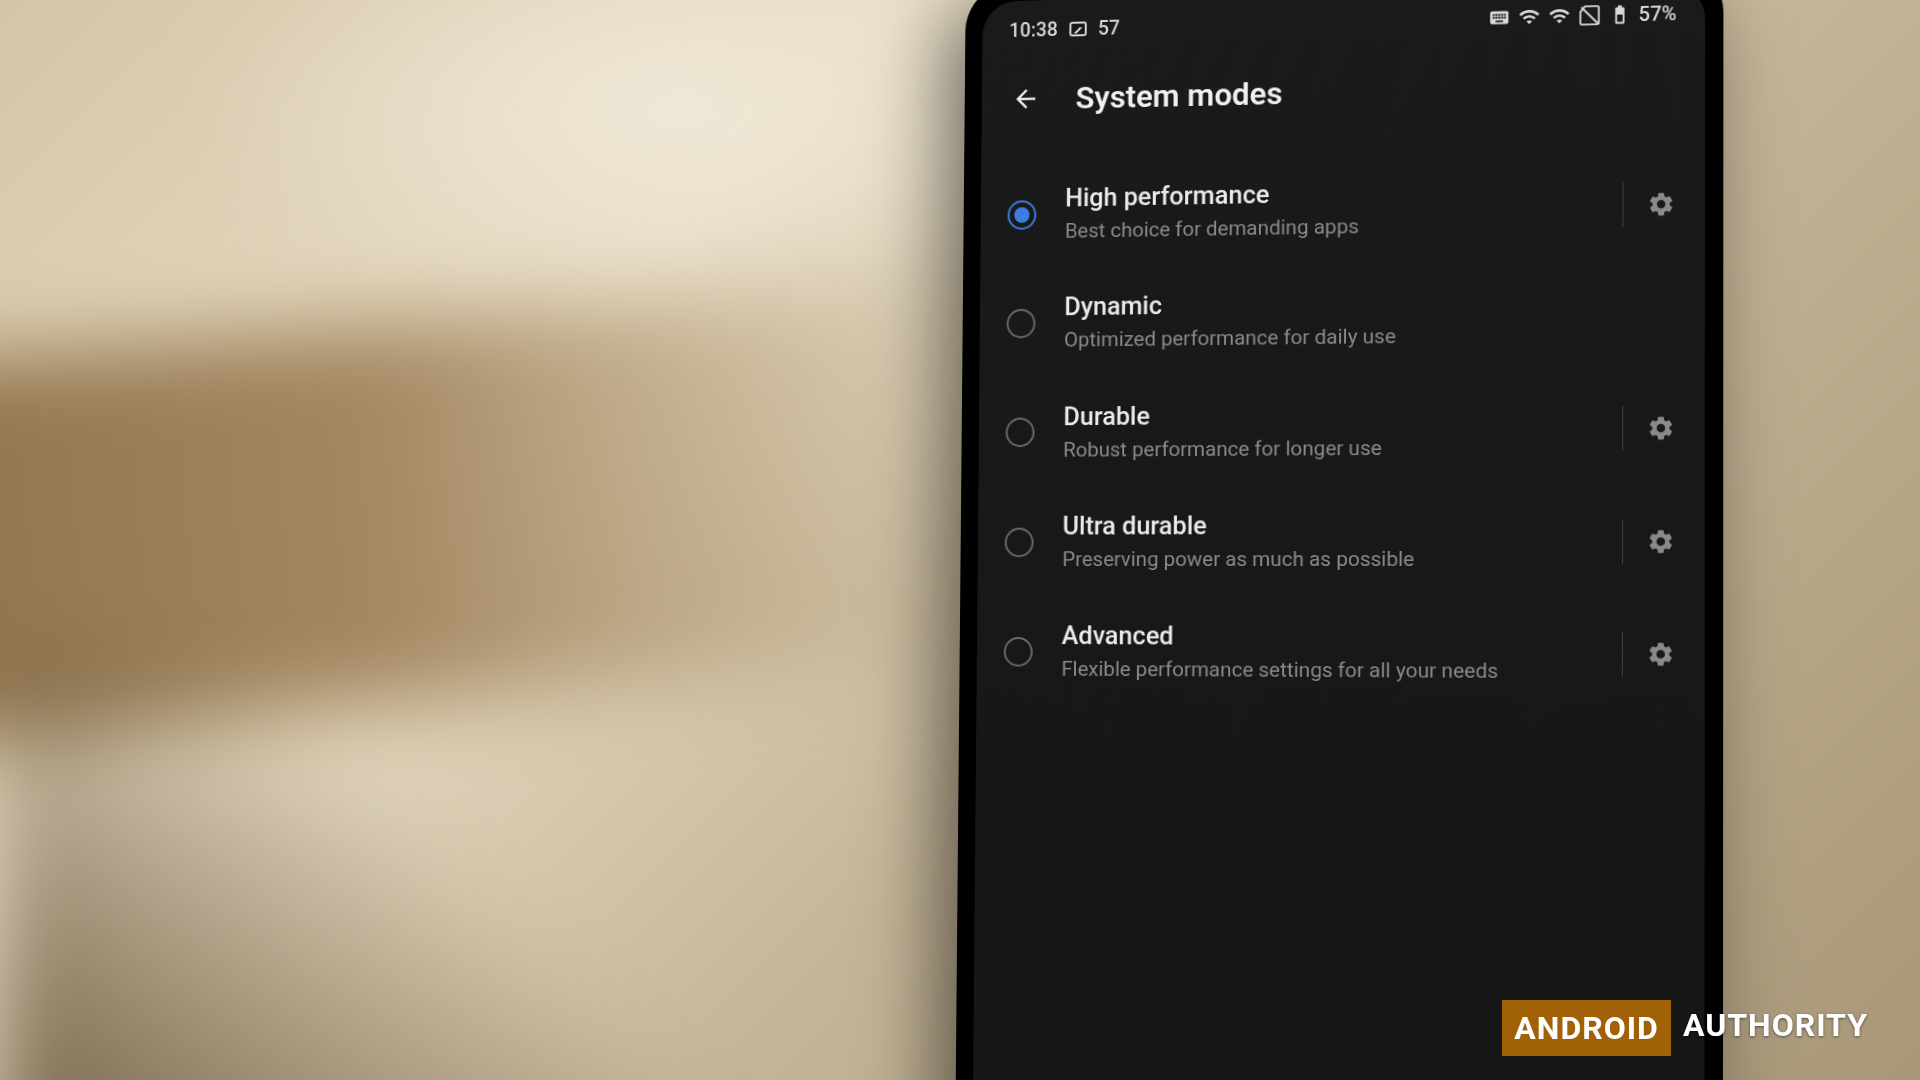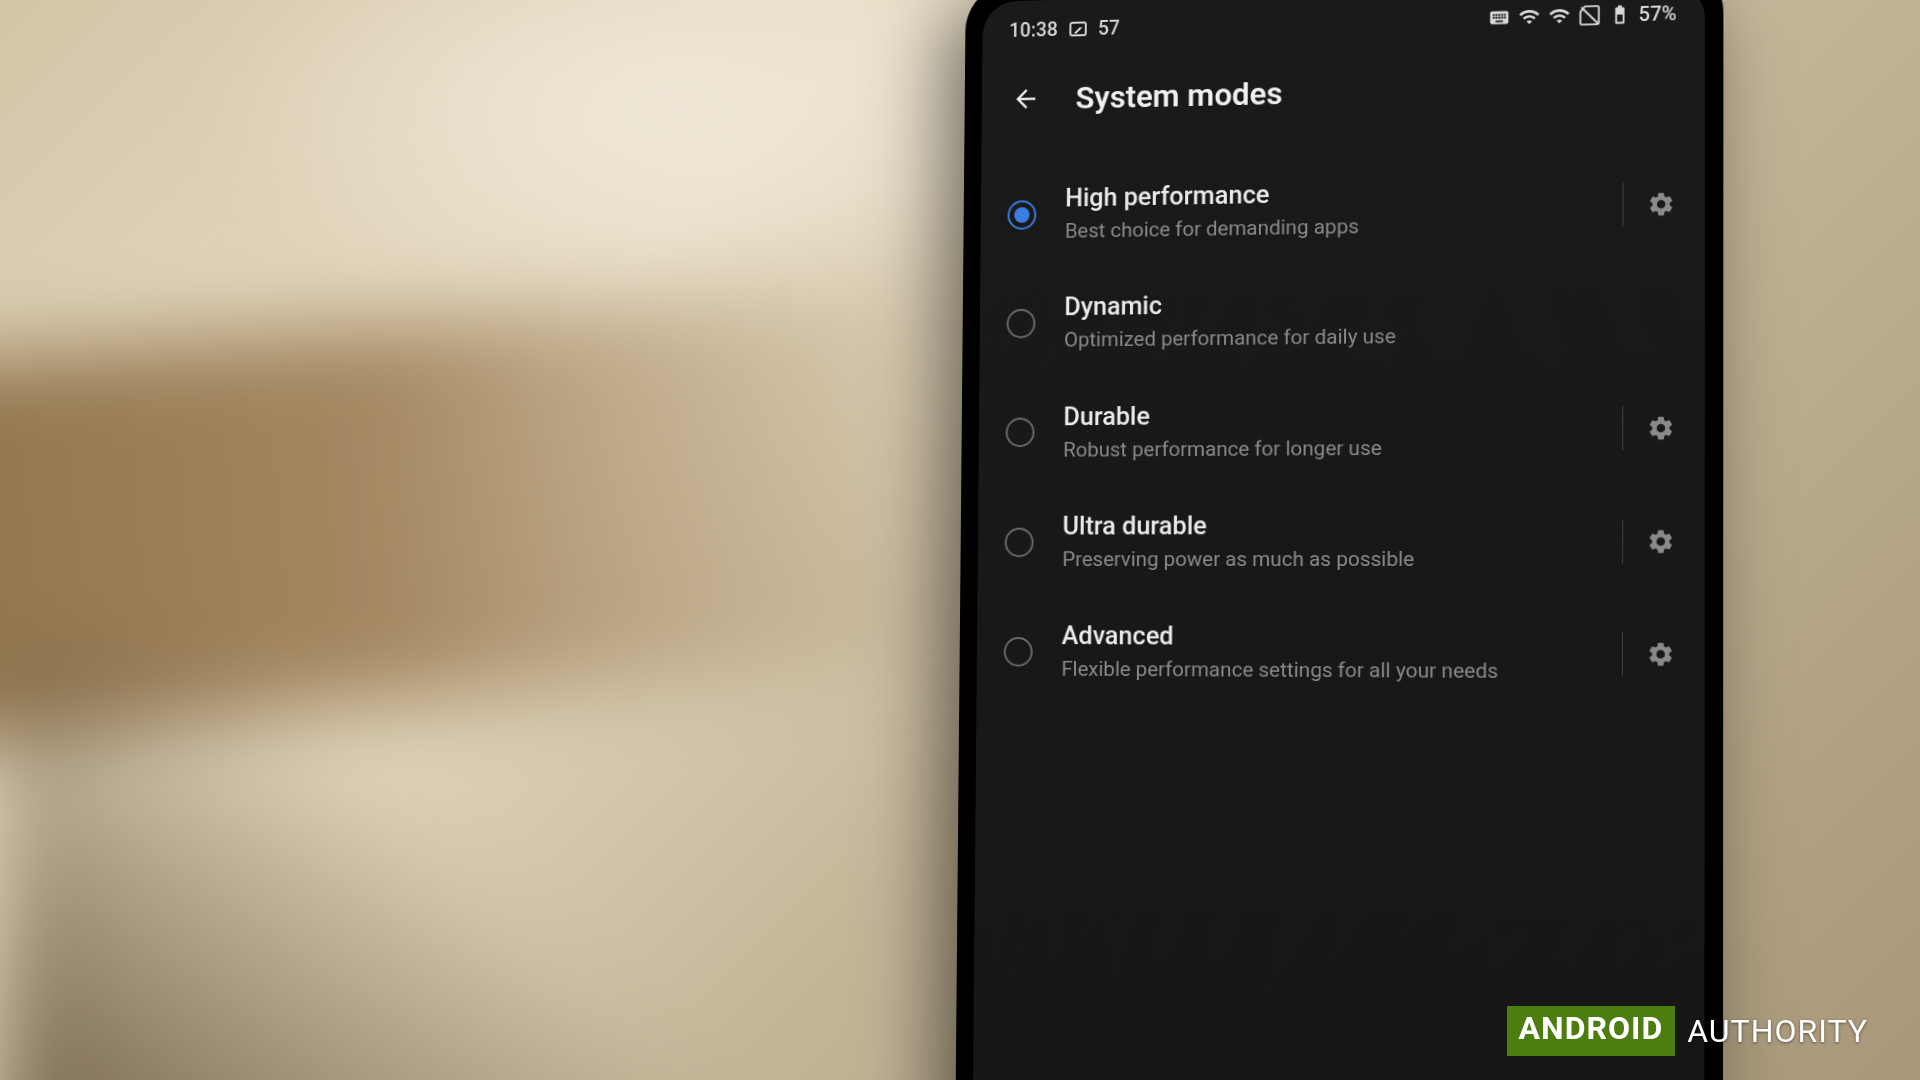--- a/index.html
+++ b/index.html
@@ -235,27 +235,27 @@
       bottom: 24px;
       right: 40px;
       display: flex;
       font-size: 32px;
       font-weight: 700;
       letter-spacing: 1px;
       color: #fff;
     }
 
     .watermark-dark {
-      background: #4d7c0f;
-      padding: 3px 12px;
+      background: #a16207;
+      padding: 9px 12px;
     }
 
     .watermark-light {
       padding: 6px 12px;
-      font-weight: 400;
+      font-weight: 700;
       text-shadow: 0 1px 3px rgba(0,0,0,0.5);
     }
 
     .picture-icon {
       border: 2px solid #d8d8d8;
       border-radius: 3px;
       width: 18px;
       height: 15px;
       position: relative;
       display: inline-block;

